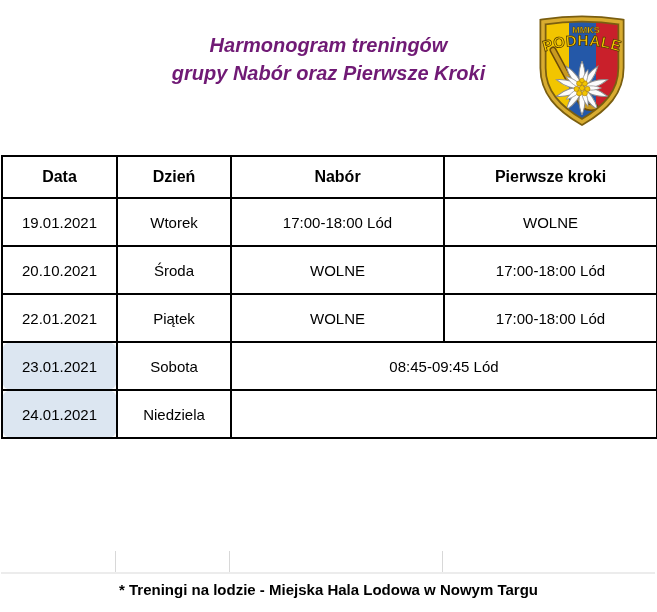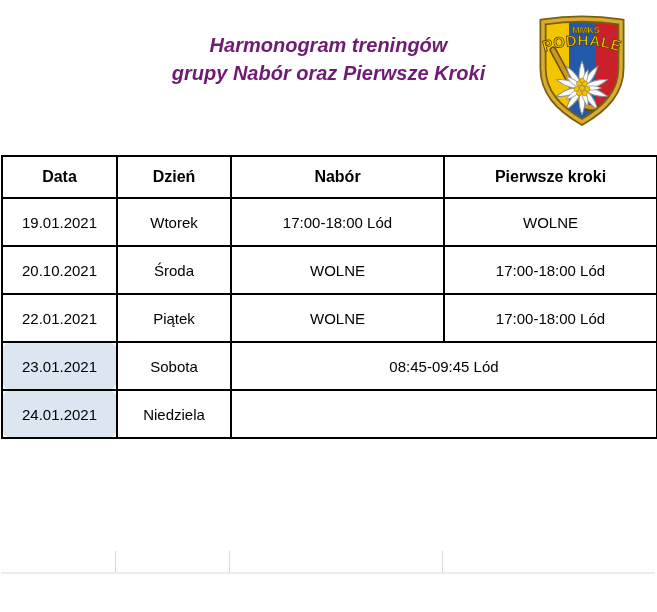--- a/index.html
+++ b/index.html
@@ -168,14 +168,15 @@
     </tbody>
   </table>
 
   <div class="ghost-row">
     <div class="ghost-cell gc1"></div>
     <div class="ghost-cell gc2"></div>
     <div class="ghost-cell gc3"></div>
     <div class="ghost-cell gc4"></div>
   </div>
 
+  <div class="footer-note">* Treningi na lodzie - Miejska Hala Lodowa w Nowym Targu</div>
 
 </div>
 
 </body></html>

